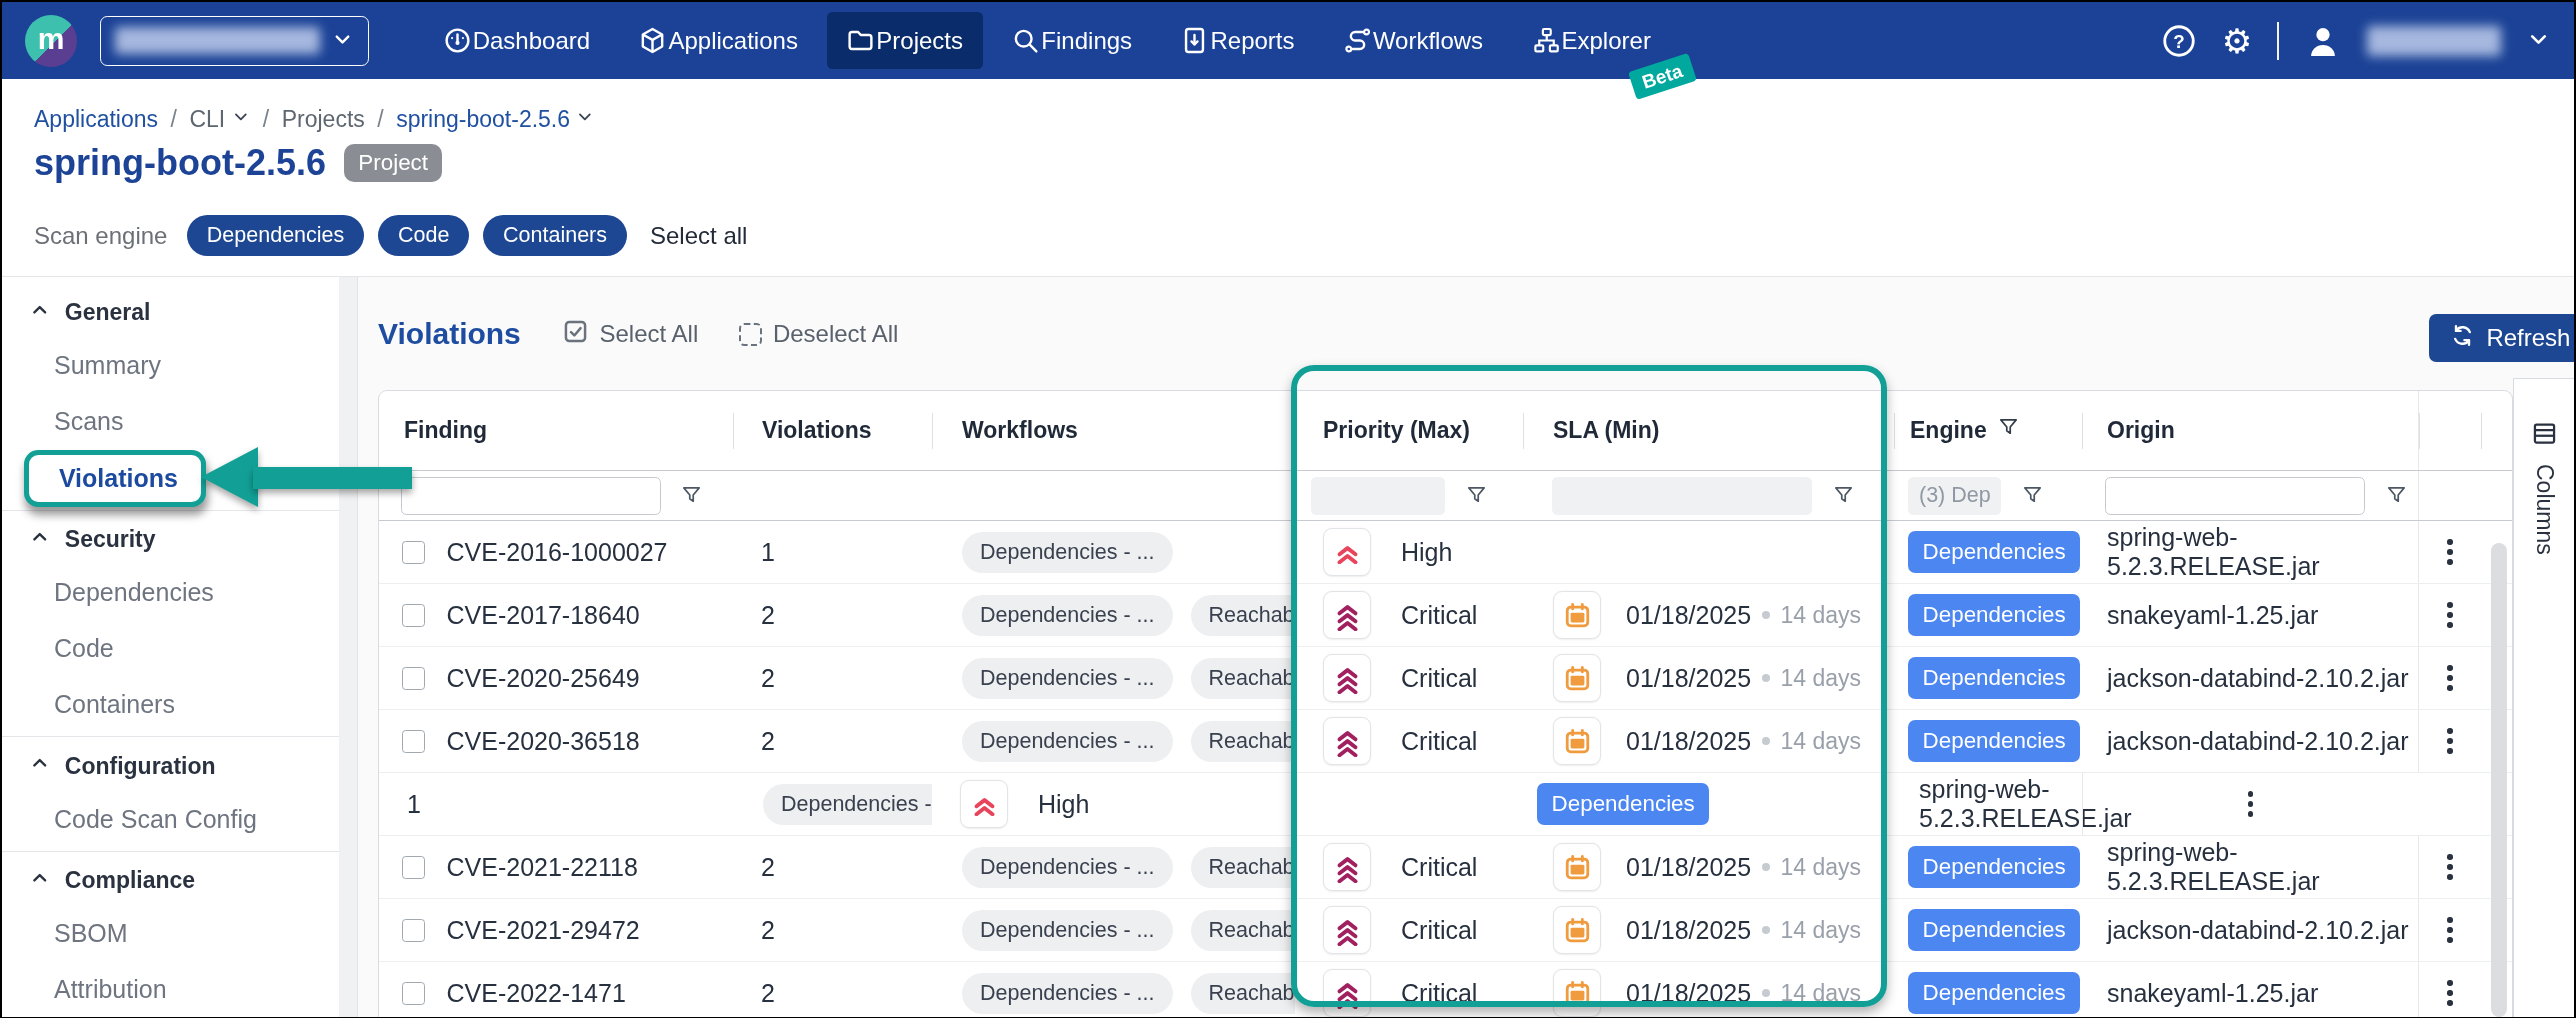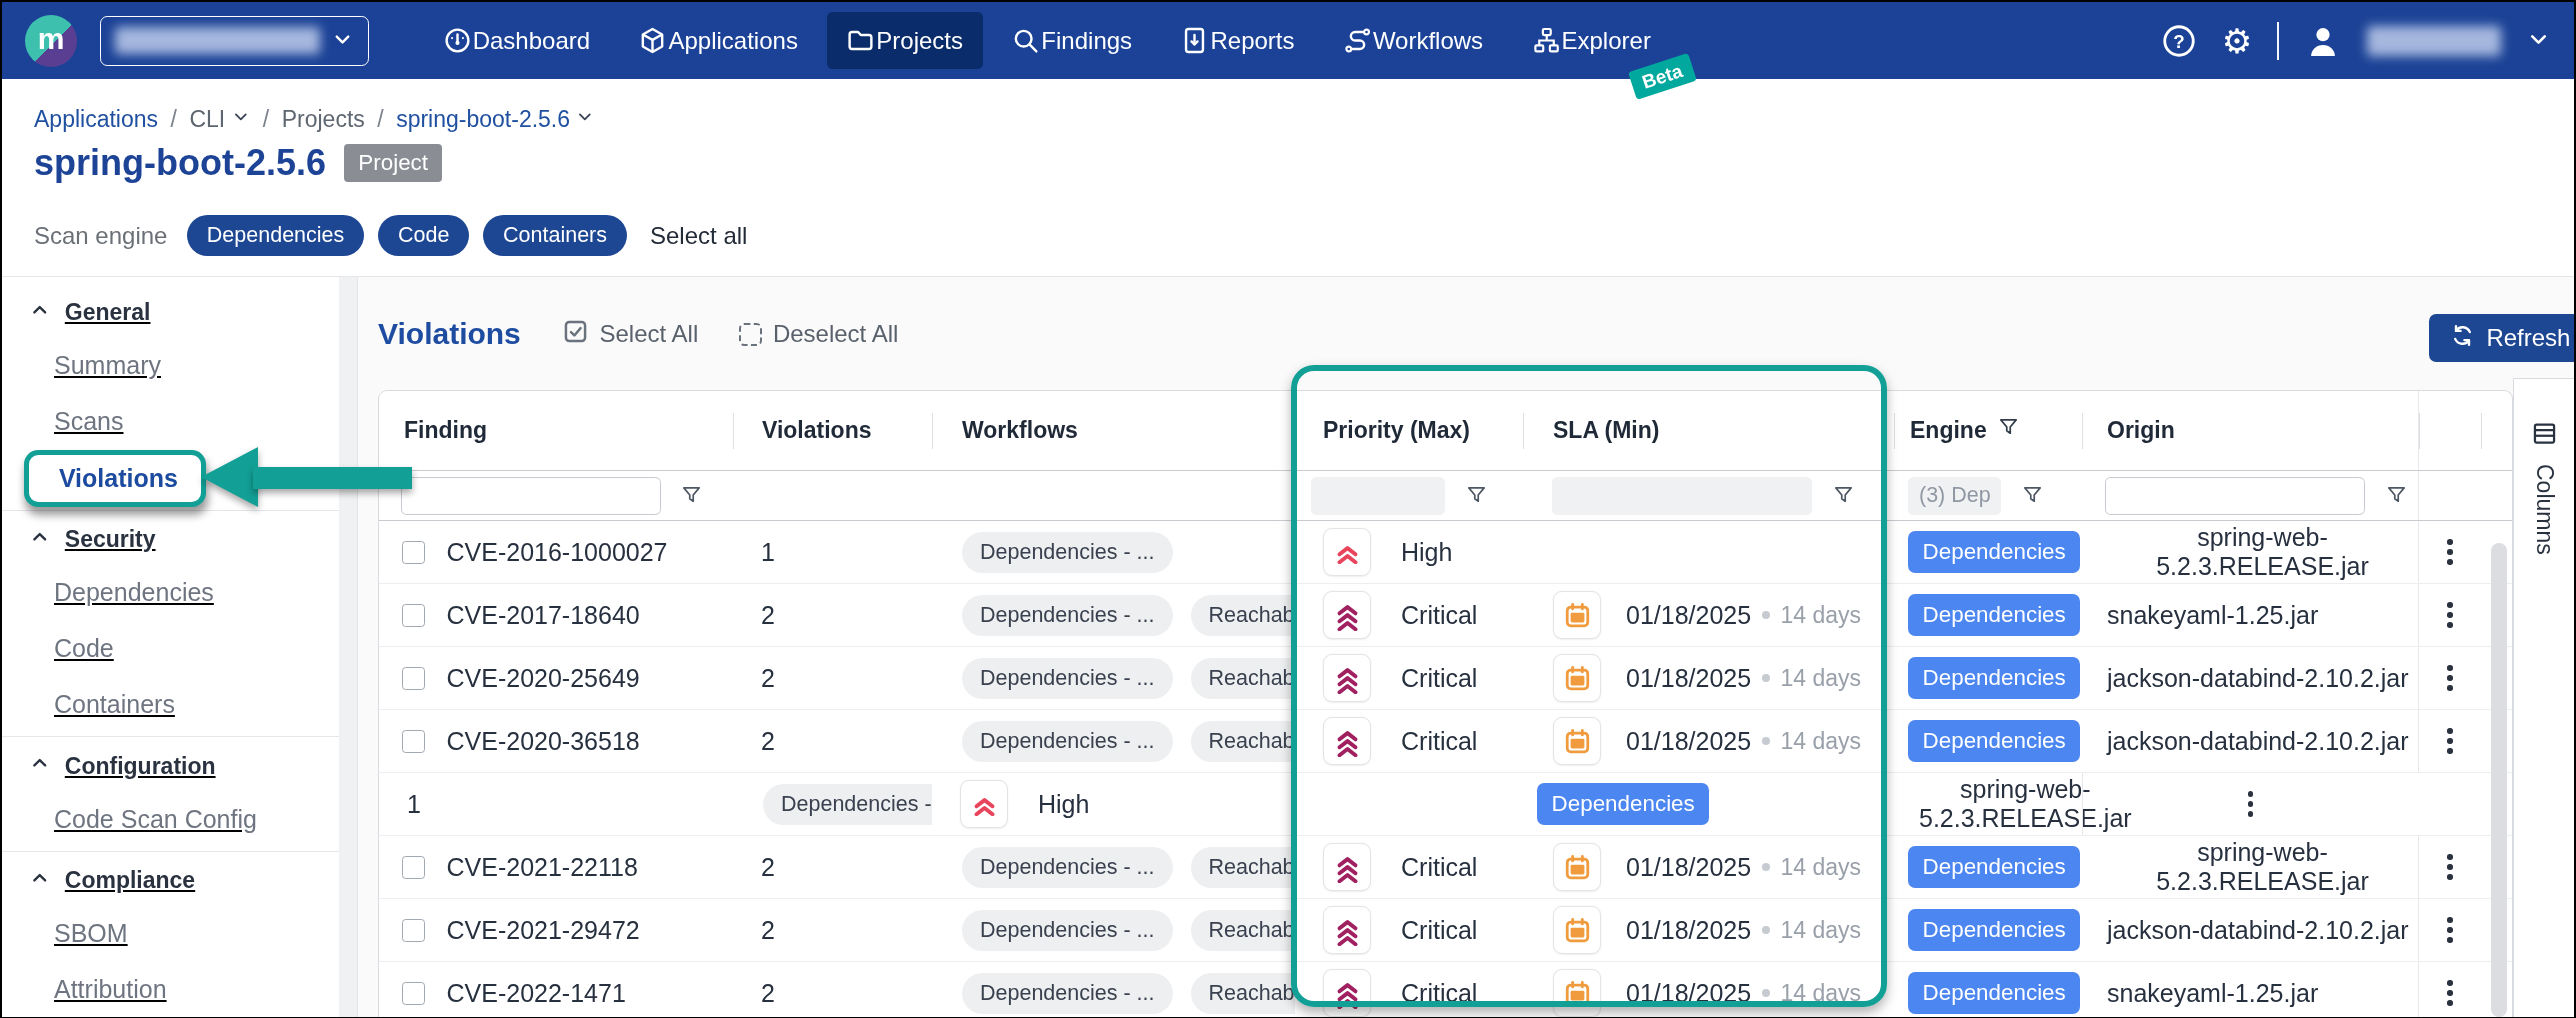--- a/index.html
+++ b/index.html
@@ -25,29 +25,29 @@
   .gear-glyph { color:#fff; font-size:34px; line-height:1; }
 
   
   .breadcrumb { position:absolute; left:32px; top:104px; display:flex; align-items:center; gap:12.5px; font-size:23px; }
   .bc-link { color:#2050A0; cursor:pointer; }
   .bc-sep { color:#7A828C; }
   .bc-muted { color:#5E6670; display:flex; align-items:center; gap:5.4px; }
   .bc-chev svg { width:19.7px; height:19.7px; }
   .title-row { position:absolute; left:32px; top:140px; display:flex; align-items:center; gap:18px; }
   .page-title { font-size:36px; font-weight:bold; color:#1C4396; }
-  .type-badge { background:#8A8E94; color:#fff; font-size:22.4px; padding:6.3px 14.3px; border-radius:4px; }
+  .type-badge { background:#8A8E94; color:#fff; font-size:22.4px; padding:6.3px 14.3px; border-radius:10px; }
   .scan-row { position:absolute; left:32px; top:213px; display:flex; align-items:center; gap:14.3px; }
   .scan-label { color:#6B7077; font-size:24px; margin-right:5.4px; }
   .engine-pill { background:#1D4693; color:#fff; font-size:21.5px; padding:8px 19.7px; border-radius:894px; cursor:pointer; }
   .select-all-engines { color:#232B39; font-size:24px; margin-left:9px; cursor:pointer; }
 
   
   .content-top-line { position:absolute; left:0; right:0; top:274px; border-top:0.9px solid #E4E6E9; }
-  .sidebar { position:absolute; left:0; top:275px; bottom:0; width:356px; background:#fff; border-right:0.9px solid #E2E4E7; padding-top:10.7px;text-decoration:underline; }
+  .sidebar { position:absolute; left:0; top:275px; bottom:0; width:356px; background:#fff; border-right:0.9px solid #E2E4E7; padding-top:10.7px; }
   .side-scroll { position:absolute; right:0; top:0; bottom:0; width:18px; background:#F0F1F2; }
   .side-section-header { height:50px; display:flex; align-items:center; gap:14.3px; padding-left:27px; color:#2A3240; font-weight:bold; font-size:23px; cursor:pointer; }
   .side-item { height:56px; display:flex; align-items:center; padding-left:52px; color:#6E7580; font-size:25px; cursor:pointer; }
   .side-item.active-ann { display:inline-flex; padding:0 23px 0 29.5px; margin-left:22.4px; height:57px; background:#fff; border:5.4px solid #12A096; border-radius:14.3px; color:#1B4A9E; font-weight:bold; box-shadow:1.8px 7.2px 9px rgba(0,0,0,.4); }
   .side-divider { border-top:0.9px solid #E4E6E9; margin:3.6px 0; }
 
   
   .main-bg { position:absolute; left:356px; right:0; top:275px; bottom:0; background:#FAFAFA; }
   .main-toolbar { position:absolute; left:376px; top:315px; display:flex; align-items:center; gap:41px; }
   .main-heading { font-size:30px; font-weight:bold; color:#1E4CA1; }
@@ -77,21 +77,21 @@
   .chip { background:#EEEFF1; color:#39414F; font-size:21.5px; padding:8px 18px; border-radius:894px; flex:0 0 auto; }
   .c-pri { padding-left:28px; gap:30px; }
   .icobox { width:48px; height:48px; border:0.9px solid #E2E5E8; border-radius:9px; background:#fff; display:flex; align-items:center; justify-content:center; box-shadow:0 0.9px 1.8px rgba(0,0,0,.07); flex:0 0 auto; }
   .c-sla { padding-left:30px; gap:0; }
   .sla-date { margin-left:25px; }
   .sla-dot { width:8px; height:8px; border-radius:50%; background:#C6CBD1; margin:0 10.7px; }
   .sla-days { font-size:23px; color:#99A0AA; }
   .c-sla.empty > * { visibility:hidden; }
   .c-eng { padding-left:14.3px; }
   .eng-pill { background:#4C86F0; color:#fff; font-size:22.4px; padding:8px 14.3px; border-radius:7.2px; cursor:pointer; }
-  .c-org { padding-left:25px;text-align:center; }
+  .c-org { padding-left:25px; }
   .c-kebab { border-left:0.9px solid #E6E8EB; justify-content:center; flex-direction:column; gap:4.5px; cursor:pointer; }
   .c-kebab .dot { width:5.4px; height:5.4px; border-radius:50%; background:#2A3240; }
   .scroll-thumb { position:absolute; right:5.4px; top:152px; bottom:0; width:16px; background:#DBDDE0; border-radius:8px; }
 
   
   .rail { position:absolute; left:2511px; right:0; top:376px; bottom:0; background:#fff; border-left:0.9px solid #D8DBDF; border-top:0.9px solid #D8DBDF; display:flex; flex-direction:column; align-items:center; padding-top:41px; gap:14.3px; cursor:pointer; }
   .rail-text { writing-mode:vertical-rl; font-size:23px; color:#2A3240; }
 
   
   .ann-table-box { position:absolute; left:1289px; top:363px; width:596px; height:642px; border:6.3px solid #12A096; border-radius:23px; box-shadow:0 5.4px 10.7px rgba(40,40,40,.35); z-index:50; pointer-events:none; }

